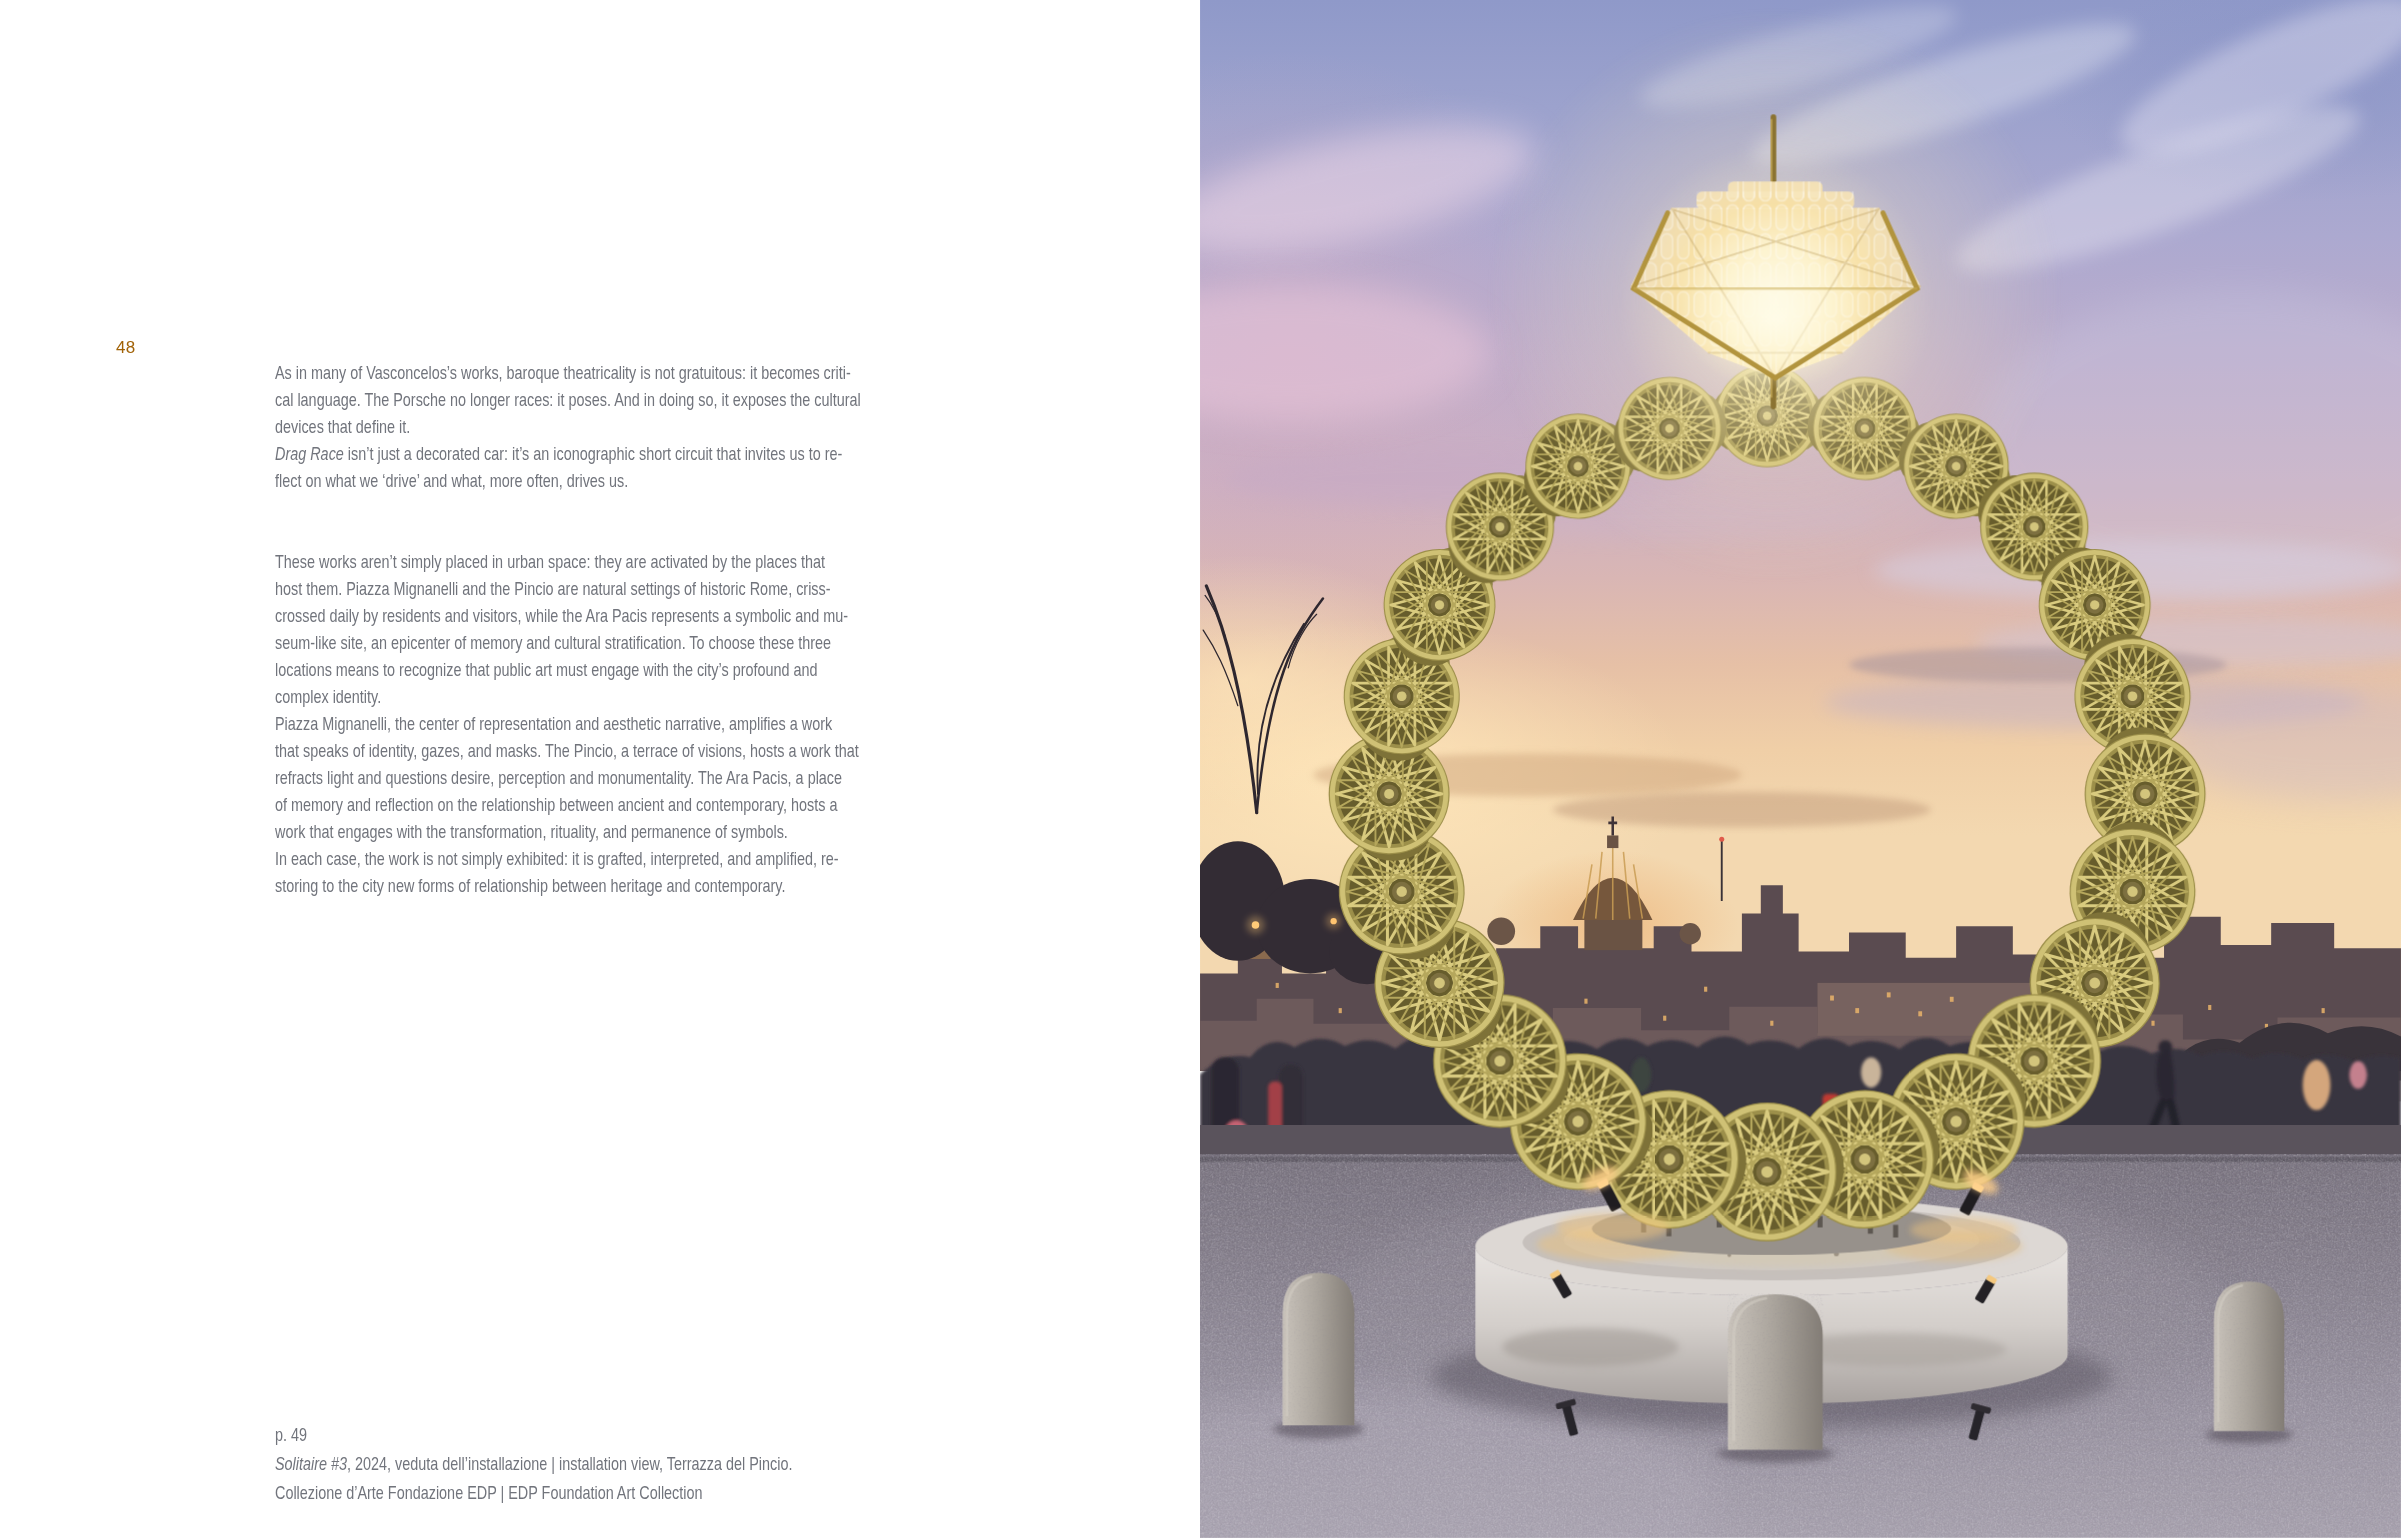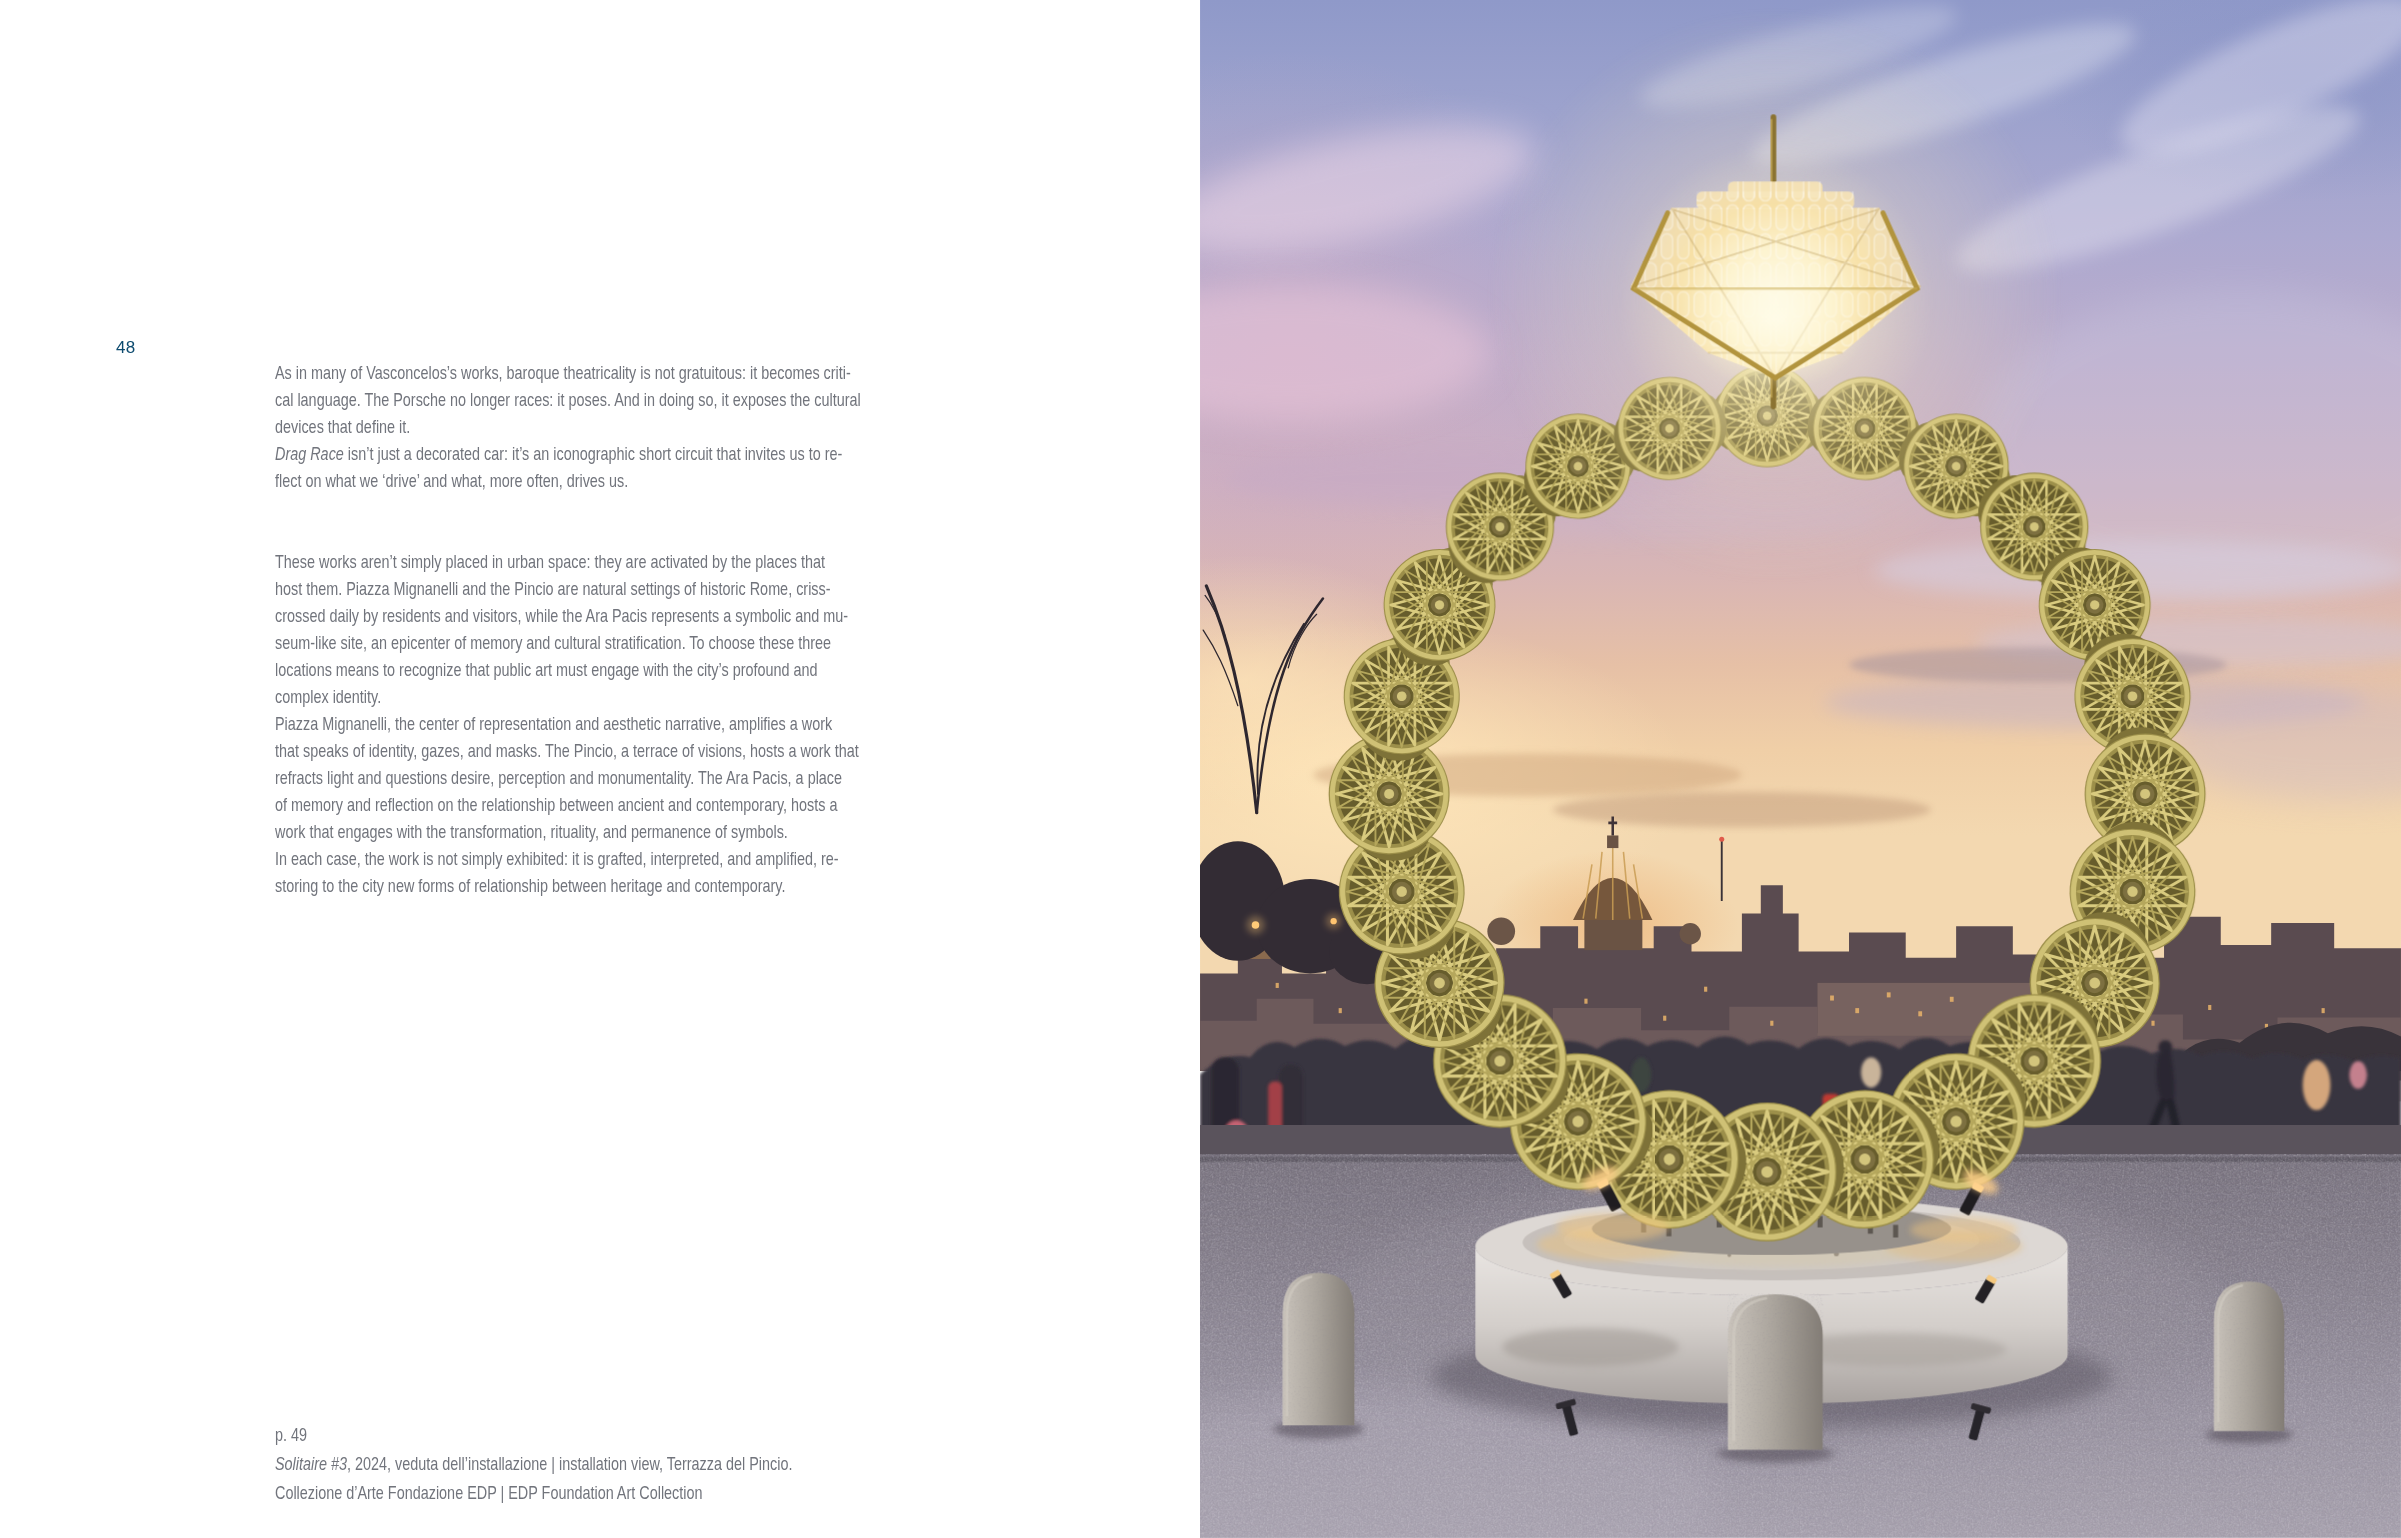--- a/index.html
+++ b/index.html
@@ -1,18 +1,18 @@
 <!DOCTYPE html>
 <html style="font-size:10px"><head>
 <meta charset="utf-8">
 <style>
   html,body{margin:0;padding:0;background:#ffffff;}
   .spread{position:relative;width:2401px;height:1538px;background:#ffffff;overflow:hidden;
           font-family:"Liberation Sans", sans-serif;}
-  .pagenum{position:absolute;left:116px;top:338px;font-size:17px;color:#0c4a6e;letter-spacing:0.3px;}
+  .pagenum{position:absolute;left:116px;top:338px;font-size:17px;color:#a16207;letter-spacing:0.3px;}
   .bodytext{position:absolute;left:275px;top:332px;width:895px;font-size:19px;line-height:27px;
             color:#71747c;white-space:pre-line;transform:scaleX(0.758);transform-origin:0 0;}
   .bodytext p{margin:0;}
   .bodytext p + p{margin-top:27px;}
   .caption{position:absolute;left:275px;top:1391px;width:895px;font-size:19px;line-height:29px;
            color:#71747c;white-space:pre-line;transform:scaleX(0.758);transform-origin:0 0;}
   em{font-style:italic;}
   .photo{position:absolute;left:1200px;top:0;width:1201px;height:1538px;margin:0;padding:0;}
   .photo svg{display:block;}
 </style>

